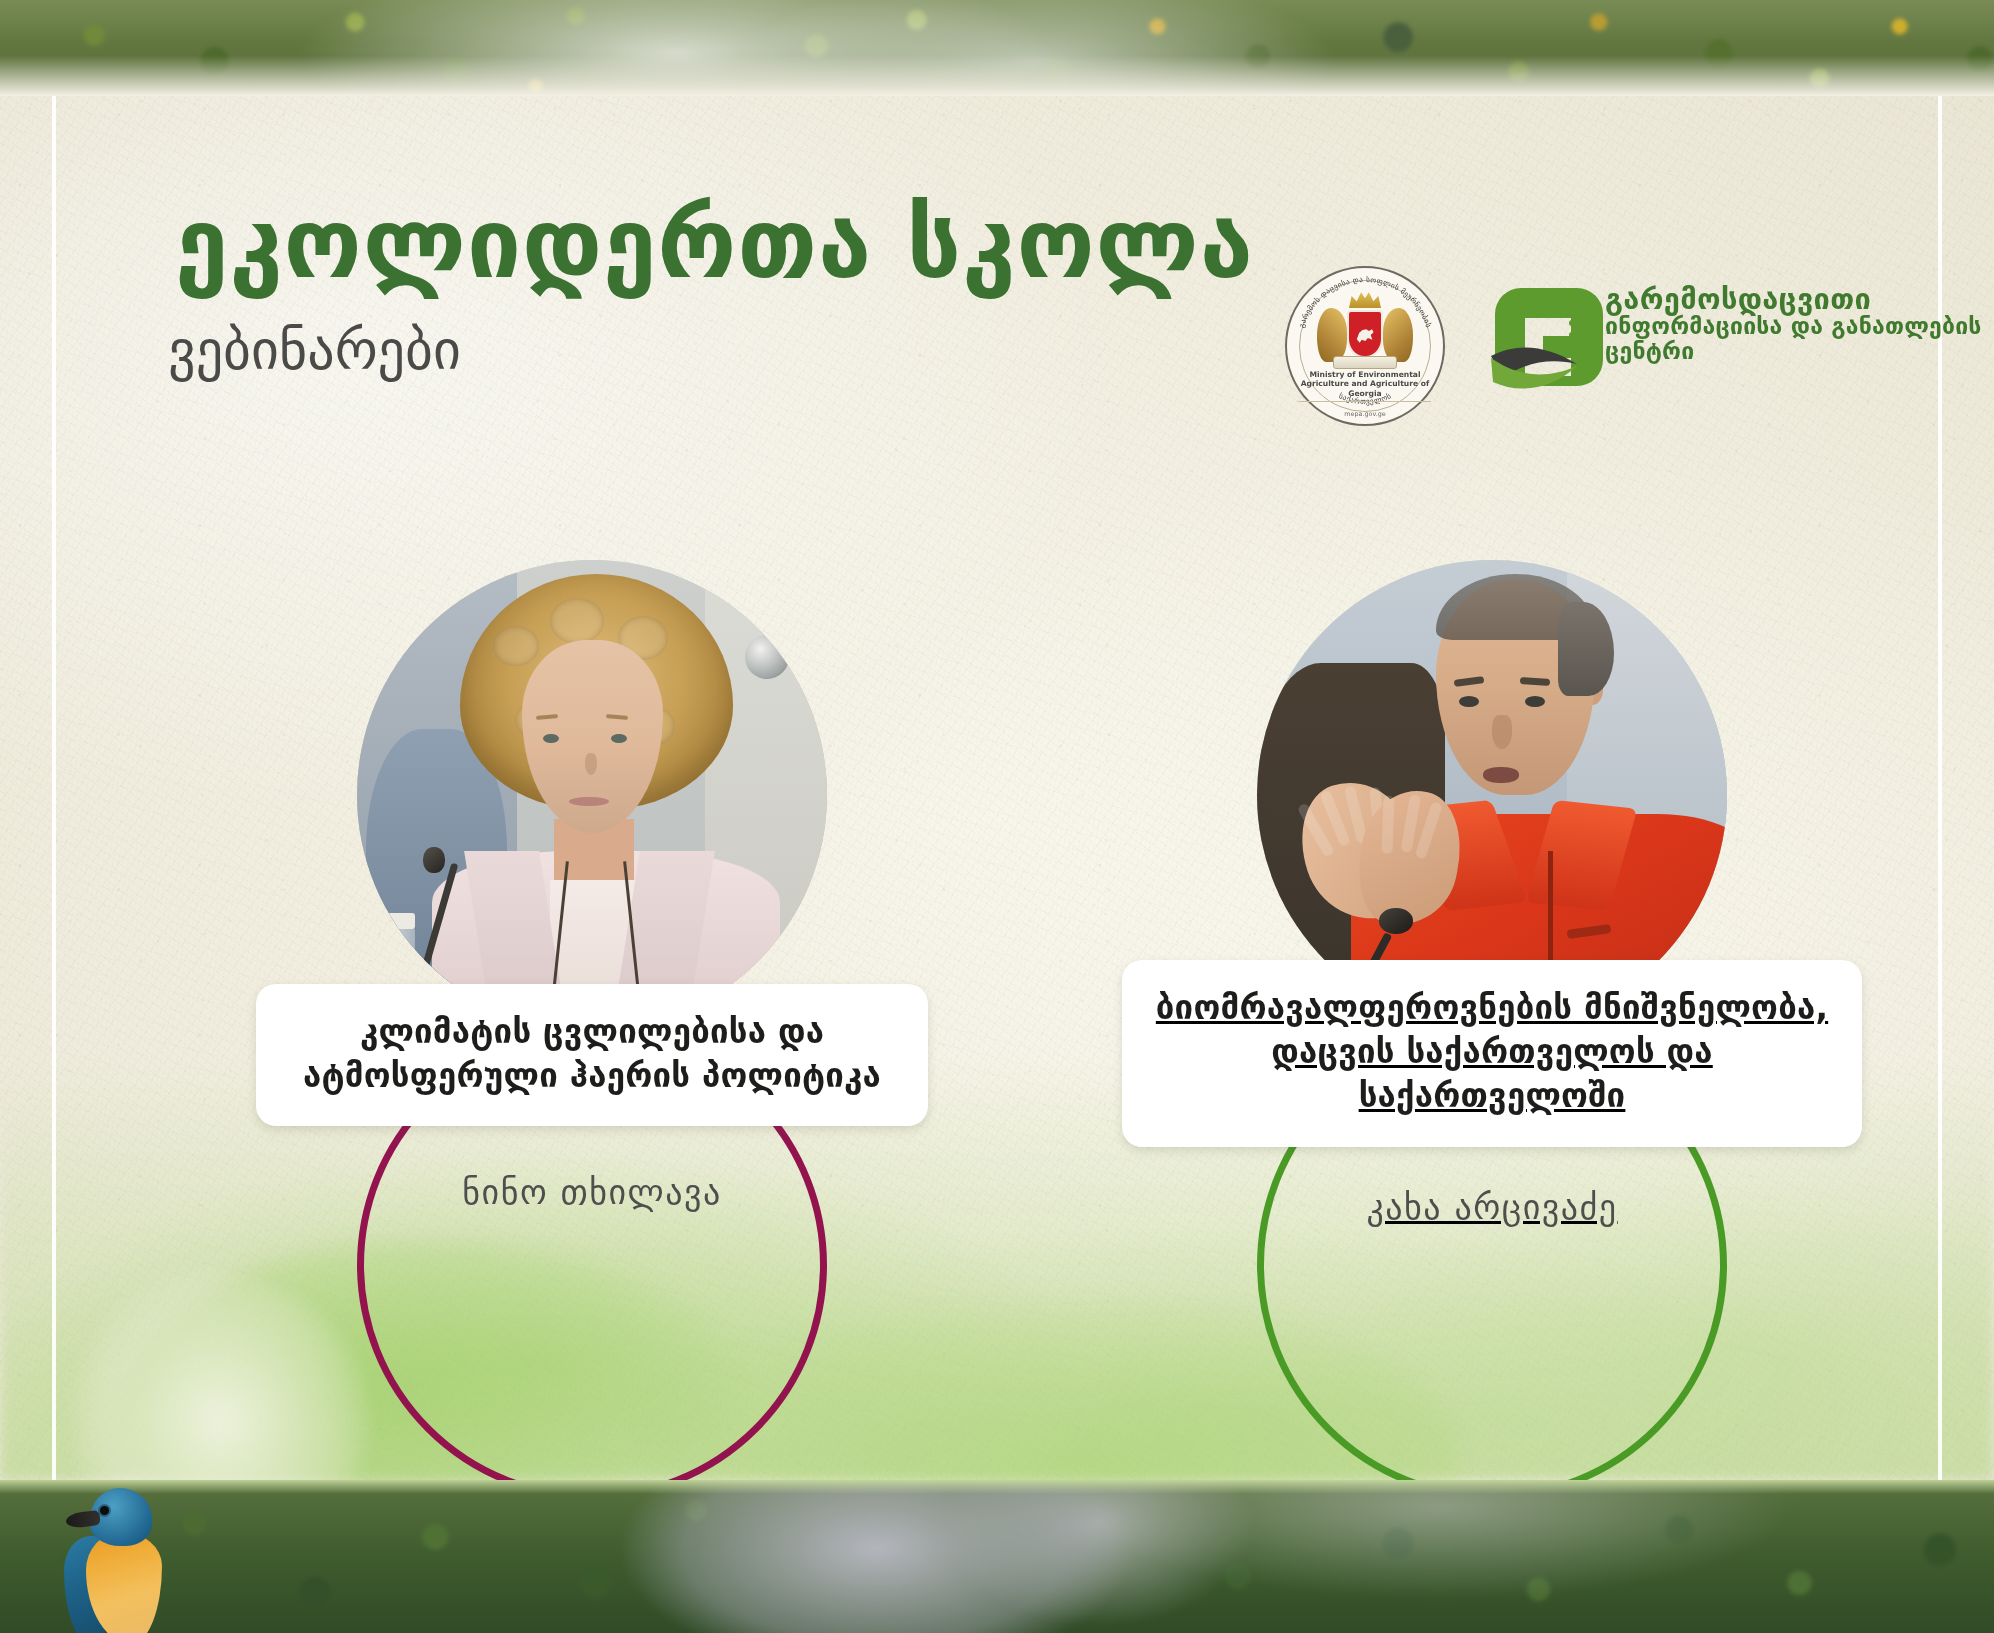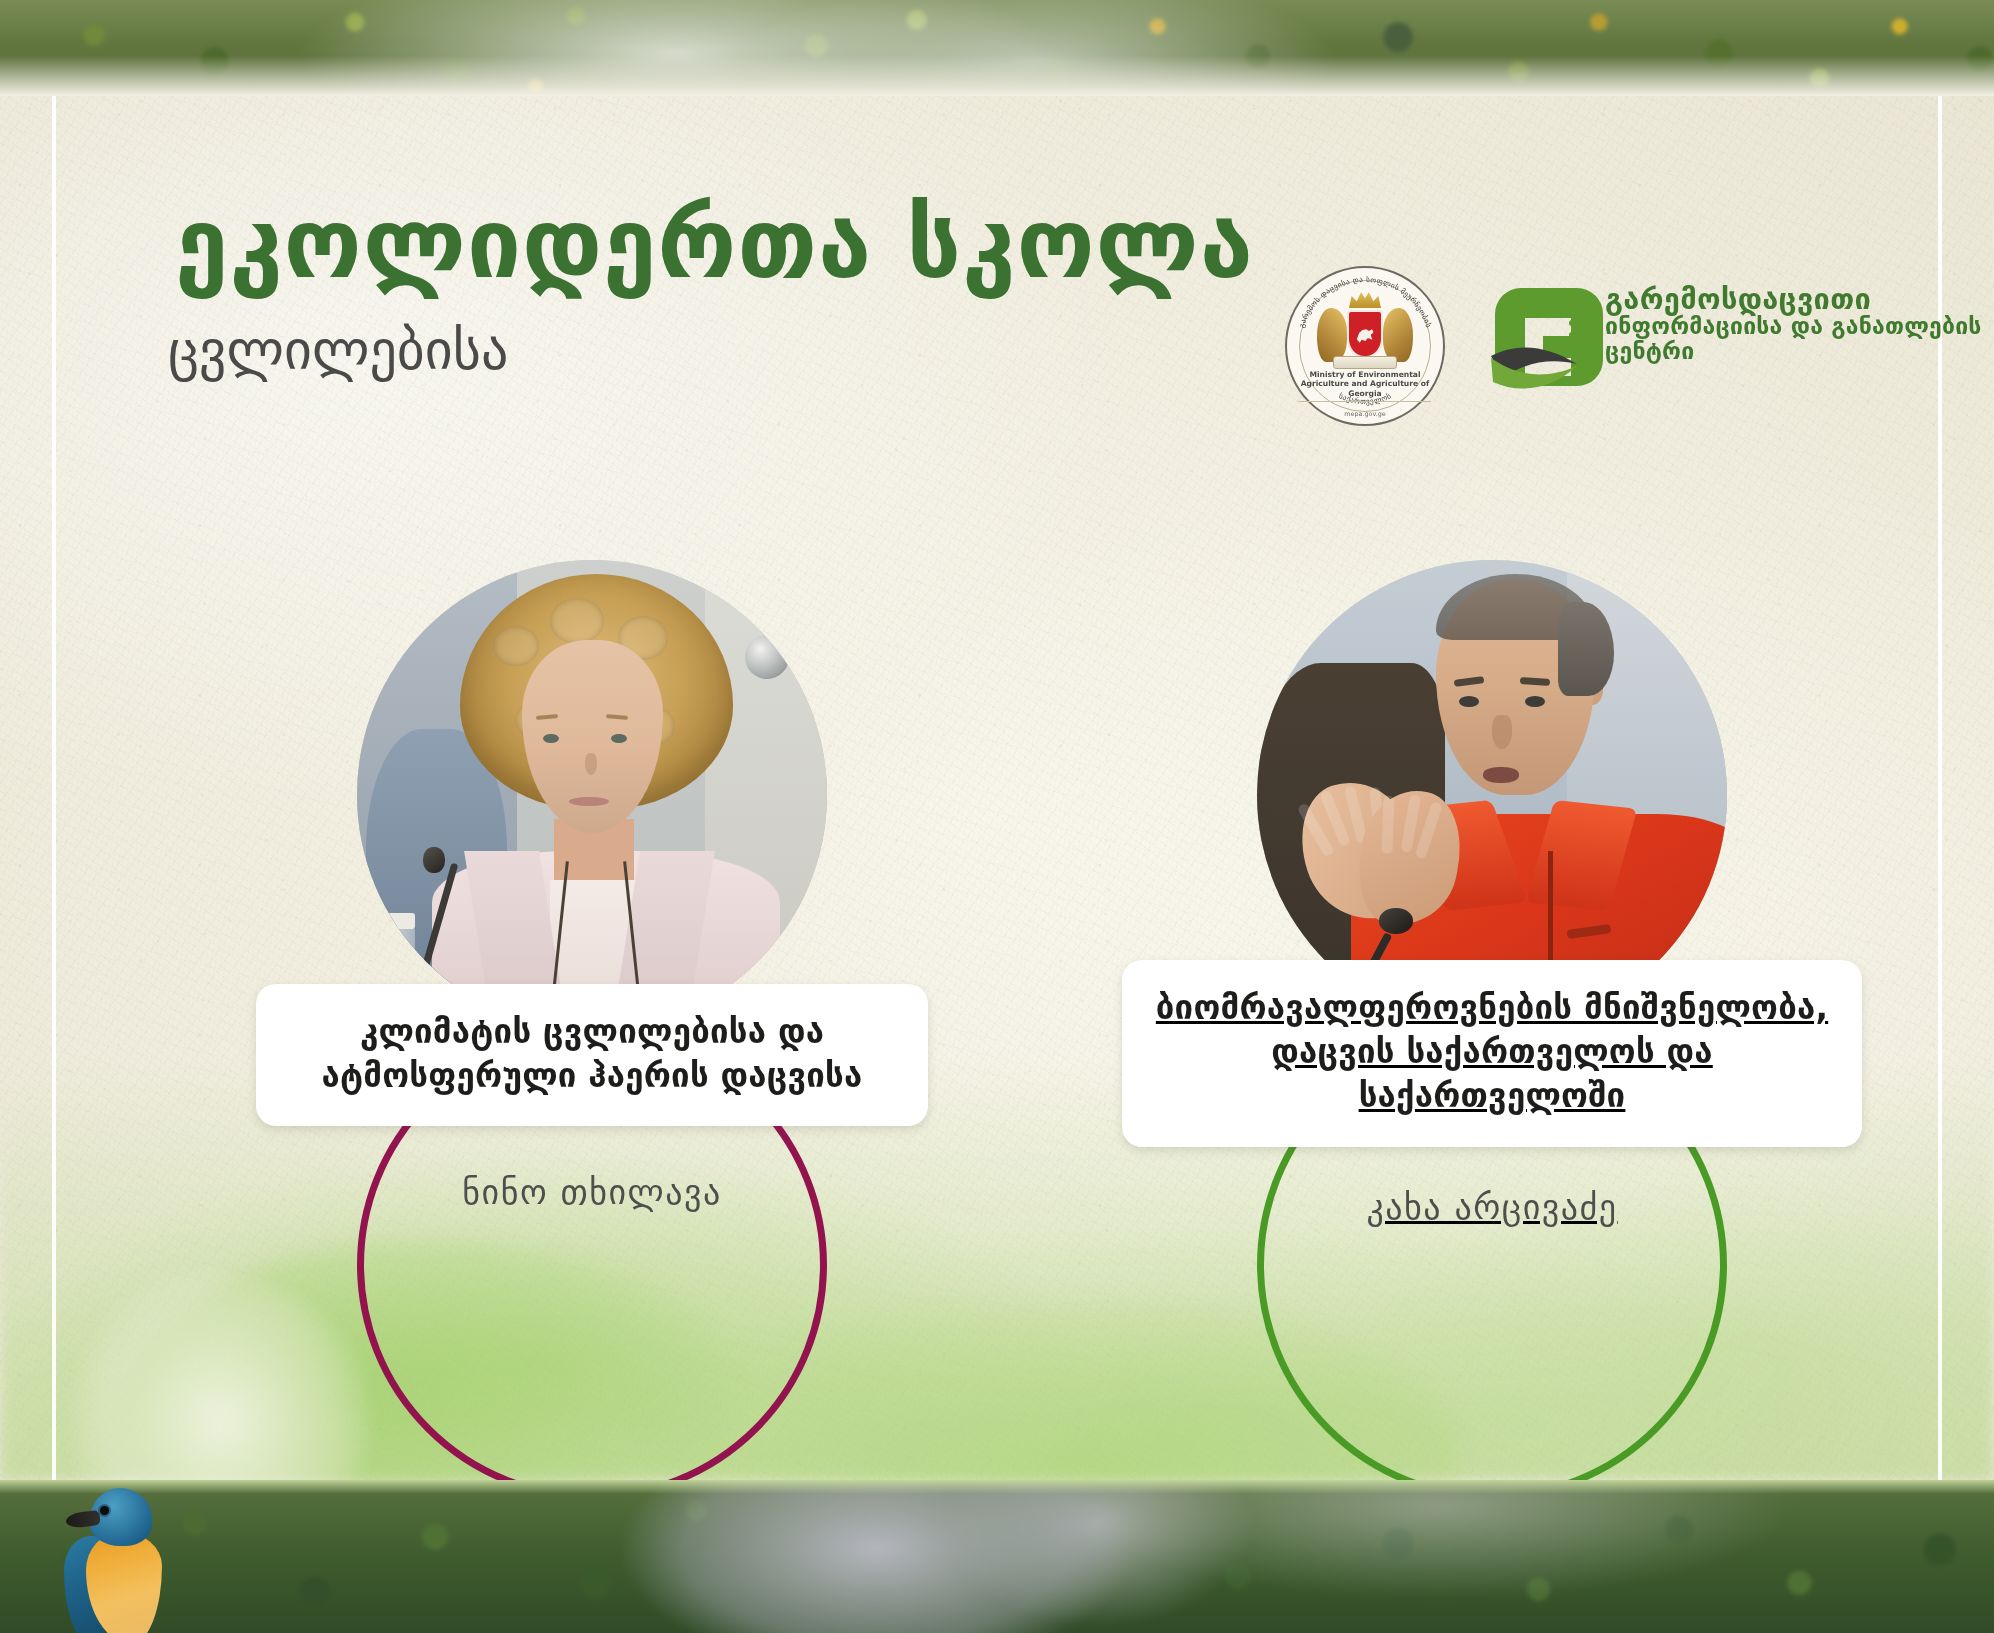--- a/index.html
+++ b/index.html
@@ -488,21 +488,21 @@
     <div class="bg"></div>
     <div class="fade"></div>
   </div>
 
   <div class="rule rule-left"></div>
   <div class="rule rule-right"></div>
 
   <div class="header">
 
     <div class="title">ეკოლიდერთა სკოლა</div>
-    <div class="subtitle">ცვლილებისა</div>
+    <div class="subtitle">ვებინარები</div>
 
     <div class="logos">
 
       <div class="logo-ministry">
         <div class="ring"></div>
         <div class="ring2"></div>
 
         <svg class="arc-text" viewBox="0 0 160 160">
           <defs>
             <path id="arcTop" d="M 16,80 A 64,64 0 0 1 144,80"></path>
@@ -591,21 +591,21 @@
             <div class="bottle"></div>
             <div class="bottle-cap"></div>
             <div class="orange"></div>
           </div>
         </div>
         <div class="portrait-ring ring-maroon"></div>
       </div>
 
       <div class="caption caption-left">
         <div class="caption-text">კლიმატის ცვლილებისა და</div>
-        <div class="caption-text">ატმოსფერული ჰაერის დაცვისა</div>
+        <div class="caption-text">ატმოსფერული ჰაერის პოლიტიკა</div>
       </div>
 
       <div class="speaker-name">ნინო თხილავა</div>
     </div>
 
     <div class="speaker speaker-right">
 
       <div class="frame">
         <div class="portrait">
           <div class="ph-man">

